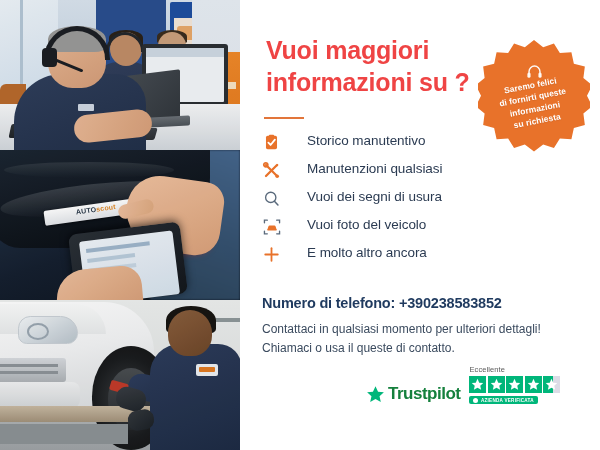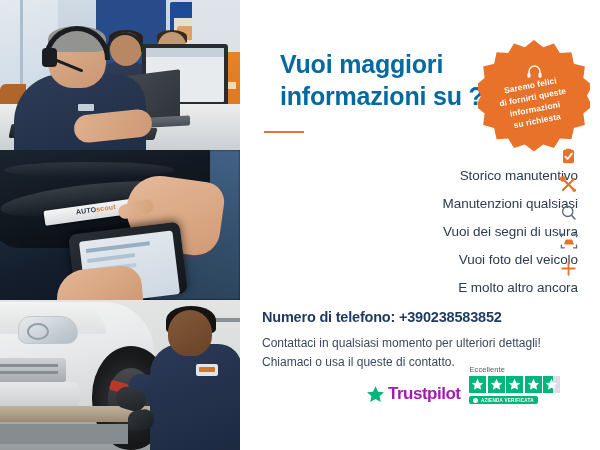--- a/index.html
+++ b/index.html
@@ -152,40 +152,40 @@
   .p3 .glove2{position:absolute;left:128px;top:110px;width:26px;height:20px;
       background:linear-gradient(150deg,#33383e,#1c2126);border-radius:9px;transform:rotate(-10deg);}
   .p3 .tool{position:absolute;left:110px;top:82px;width:18px;height:10px;background:#c23b2a;border-radius:2px;transform:rotate(16deg);}
 
   .photo .shade{position:absolute;inset:0;background:rgba(0,0,0,.04);pointer-events:none;}
 
   
   .content{flex:1;position:relative;background:#fff;padding:30px 22px 0 22px;box-sizing:border-box;}
 
   .headline{
-    font-size:25px;line-height:1.28;font-weight:bold;color:#0369a1;
-    letter-spacing:-.2px;margin:18px;max-width:215px;
+    font-size:25px;line-height:1.28;font-weight:bold;color:#ef4444;
+    letter-spacing:-.2px;margin:4px;max-width:215px;
   }
   .rule{width:40px;height:2px;background:#e2753a;margin:19px 0 14px 2px;}
 
   .list{list-style:none;margin:0;padding:0;}
-  .list li{display:flex;align-items:flex-end;gap:2px;height:28px;margin-bottom:0px;flex-direction:column;}
+  .list li{display:flex;align-items:flex-start;gap:26px;height:28px;margin-bottom:0px;}
   .ico{width:19px;height:19px;flex:0 0 19px;display:flex;align-items:center;justify-content:center;}
   .ico svg{display:block;}
   .li-txt{font-size:13.5px;color:#2b3b52;letter-spacing:-.05px;white-space:nowrap;}
 
   .phone{margin:22px 0 0 0;font-size:14.5px;font-weight:bold;color:#1f3a5f;letter-spacing:-.2px;}
   .sub{margin:9px 0 0 0;font-size:12px;line-height:1.55;color:#3a4a5e;}
   .sub div{white-space:nowrap;}
 
   
   .tp-wrap{position:absolute;left:126px;bottom:46px;display:flex;align-items:flex-end;gap:9px;}
   .tp-brand{display:flex;align-items:center;gap:3px;}
   .tp-brand .star{width:19px;height:19px;}
-  .tp-name{font-size:17px;font-weight:bold;color:#a21caf;letter-spacing:-.5px;}
+  .tp-name{font-size:17px;font-weight:bold;color:#15803d;letter-spacing:-.5px;}
   .tp-right{display:flex;flex-direction:column;align-items:flex-start;}
   .tp-label{font-size:7.5px;color:#5a5a5a;margin-bottom:2px;letter-spacing:.1px;}
   .stars{display:flex;gap:1.5px;}
   .sbox{width:17px;height:17px;background:#00b67a;display:flex;align-items:center;justify-content:center;}
   .sbox.half{background:linear-gradient(90deg,#00b67a 56%,#dcdce6 56%);}
   .sbox svg{width:13px;height:13px;}
   .verified{margin-top:3px;background:#00b67a;border-radius:2px;padding:1.5px 4px;
     display:flex;align-items:center;gap:2.5px;}
   .verified .vtxt{font-size:4.6px;color:#fff;font-weight:bold;letter-spacing:.25px;}
   .verified .vico{width:5px;height:5px;border-radius:50%;background:#fff;}

